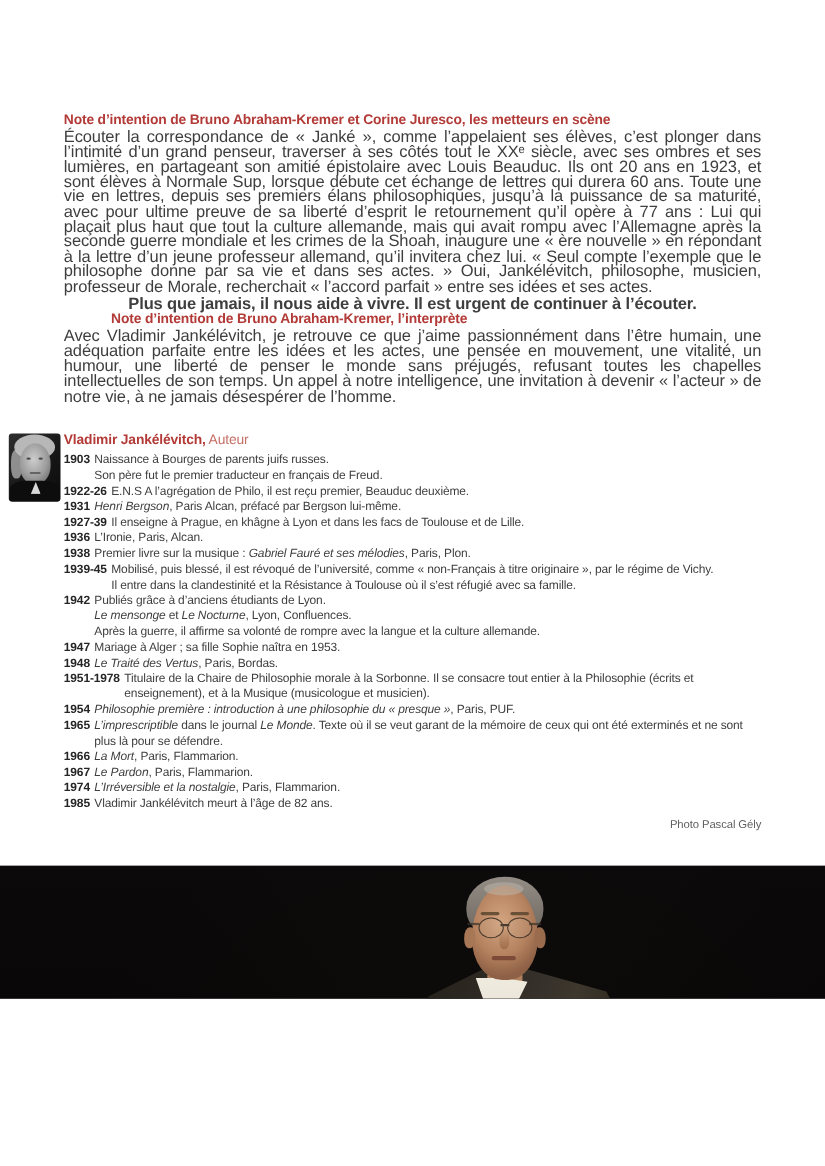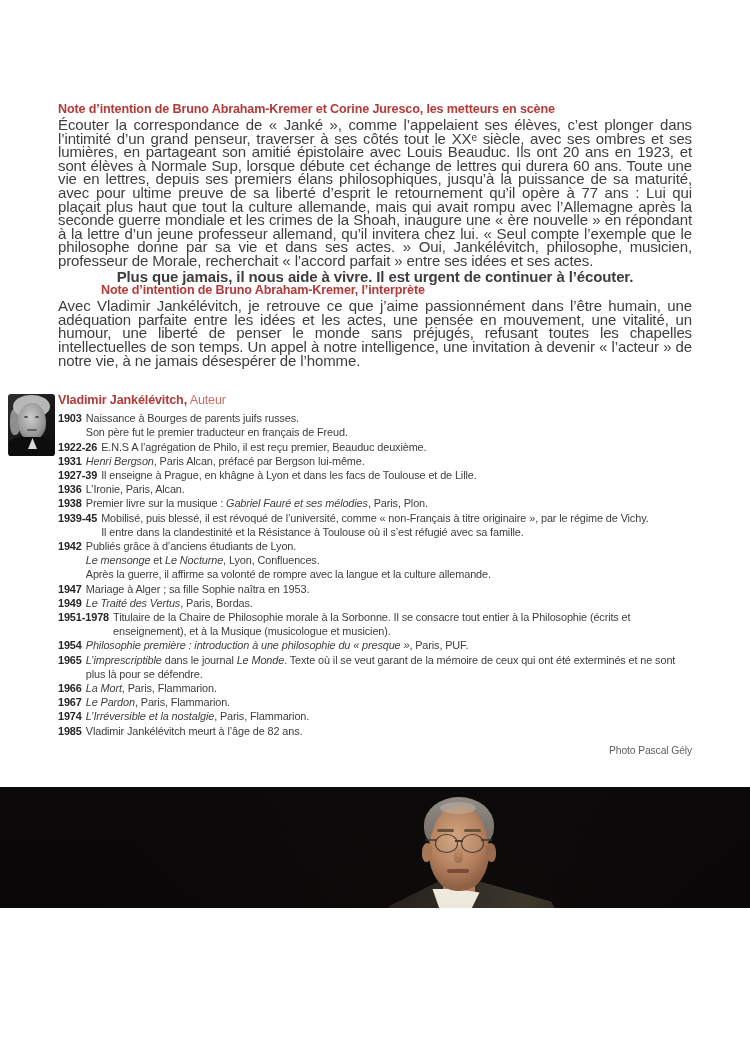--- a/index.html
+++ b/index.html
@@ -224,21 +224,21 @@
               <div>Après la guerre, il affirme sa volonté de rompre avec la langue et la culture allemande.</div>
             </div>
           </div>
           <div class="tl-entry">
             <span class="tl-year">1947</span>
             <div class="tl-text">
               <div>Mariage à Alger ; sa fille Sophie naîtra en 1953.</div>
             </div>
           </div>
           <div class="tl-entry">
-            <span class="tl-year">1949</span>
+            <span class="tl-year">1948</span>
             <div class="tl-text">
               <div><i>Le Traité des Vertus</i>, Paris, Bordas.</div>
             </div>
           </div>
           <div class="tl-entry">
             <span class="tl-year">1951-1978</span>
             <div class="tl-text">
               <div>Titulaire de la Chaire de Philosophie morale à la Sorbonne. Il se consacre tout entier à la Philosophie (écrits et enseignement), et à la Musique (musicologue et musicien).</div>
             </div>
           </div>

